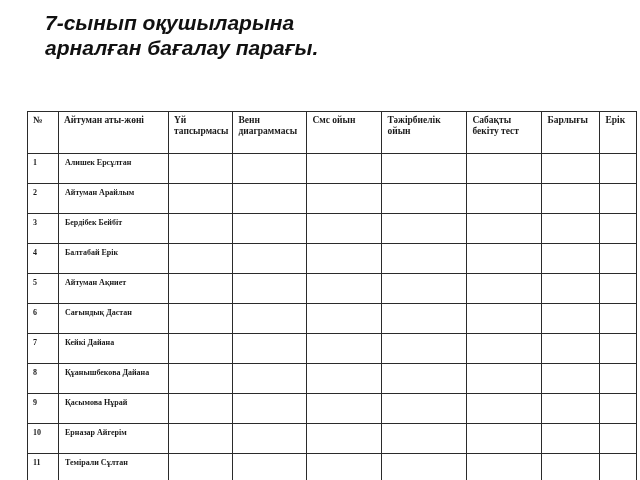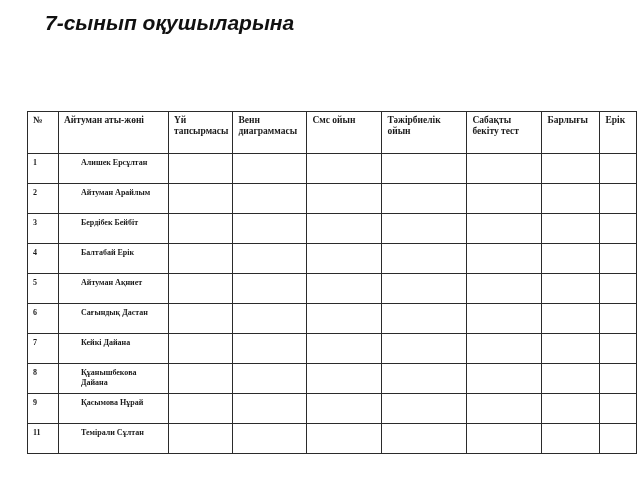--- a/index.html
+++ b/index.html
@@ -54,29 +54,30 @@
       padding: 3px 4px 0 5px;
       box-sizing: border-box;
     }
     table.grid td {
       height: 30px;
       font-size: 8px;
       line-height: 10px;
       padding: 4px 4px 0 5px;
       box-sizing: border-box;
     }
-    table.grid td.name { padding-left: 22px; }
+    table.grid td.name { padding-left: 6px; }
     .hd-text { display: block; white-space: normal; }
   </style>
 </head>
 <body>
 
 <div class="page">
   <h1 class="title">
     <span>7-сынып оқушыларына</span>
+    <span>арналған бағалау парағы.</span>
   </h1>
 
   <table class="grid">
     <colgroup>
       <col style="width:31px">
       <col style="width:110px">
       <col style="width:50px">
       <col style="width:74px">
       <col style="width:75px">
       <col style="width:85px">
@@ -209,20 +210,31 @@
           <td class="name">Қасымова Нұрай</td>
           <td></td>
           <td></td>
           <td></td>
           <td></td>
           <td></td>
           <td></td>
           <td></td>
         </tr>
         <tr>
+          <td>10</td>
+          <td class="name">Ерназар Айгерім</td>
+          <td></td>
+          <td></td>
+          <td></td>
+          <td></td>
+          <td></td>
+          <td></td>
+          <td></td>
+        </tr>
+        <tr>
           <td>11</td>
           <td class="name">Темірали Сұлтан</td>
           <td></td>
           <td></td>
           <td></td>
           <td></td>
           <td></td>
           <td></td>
           <td></td>
         </tr>

